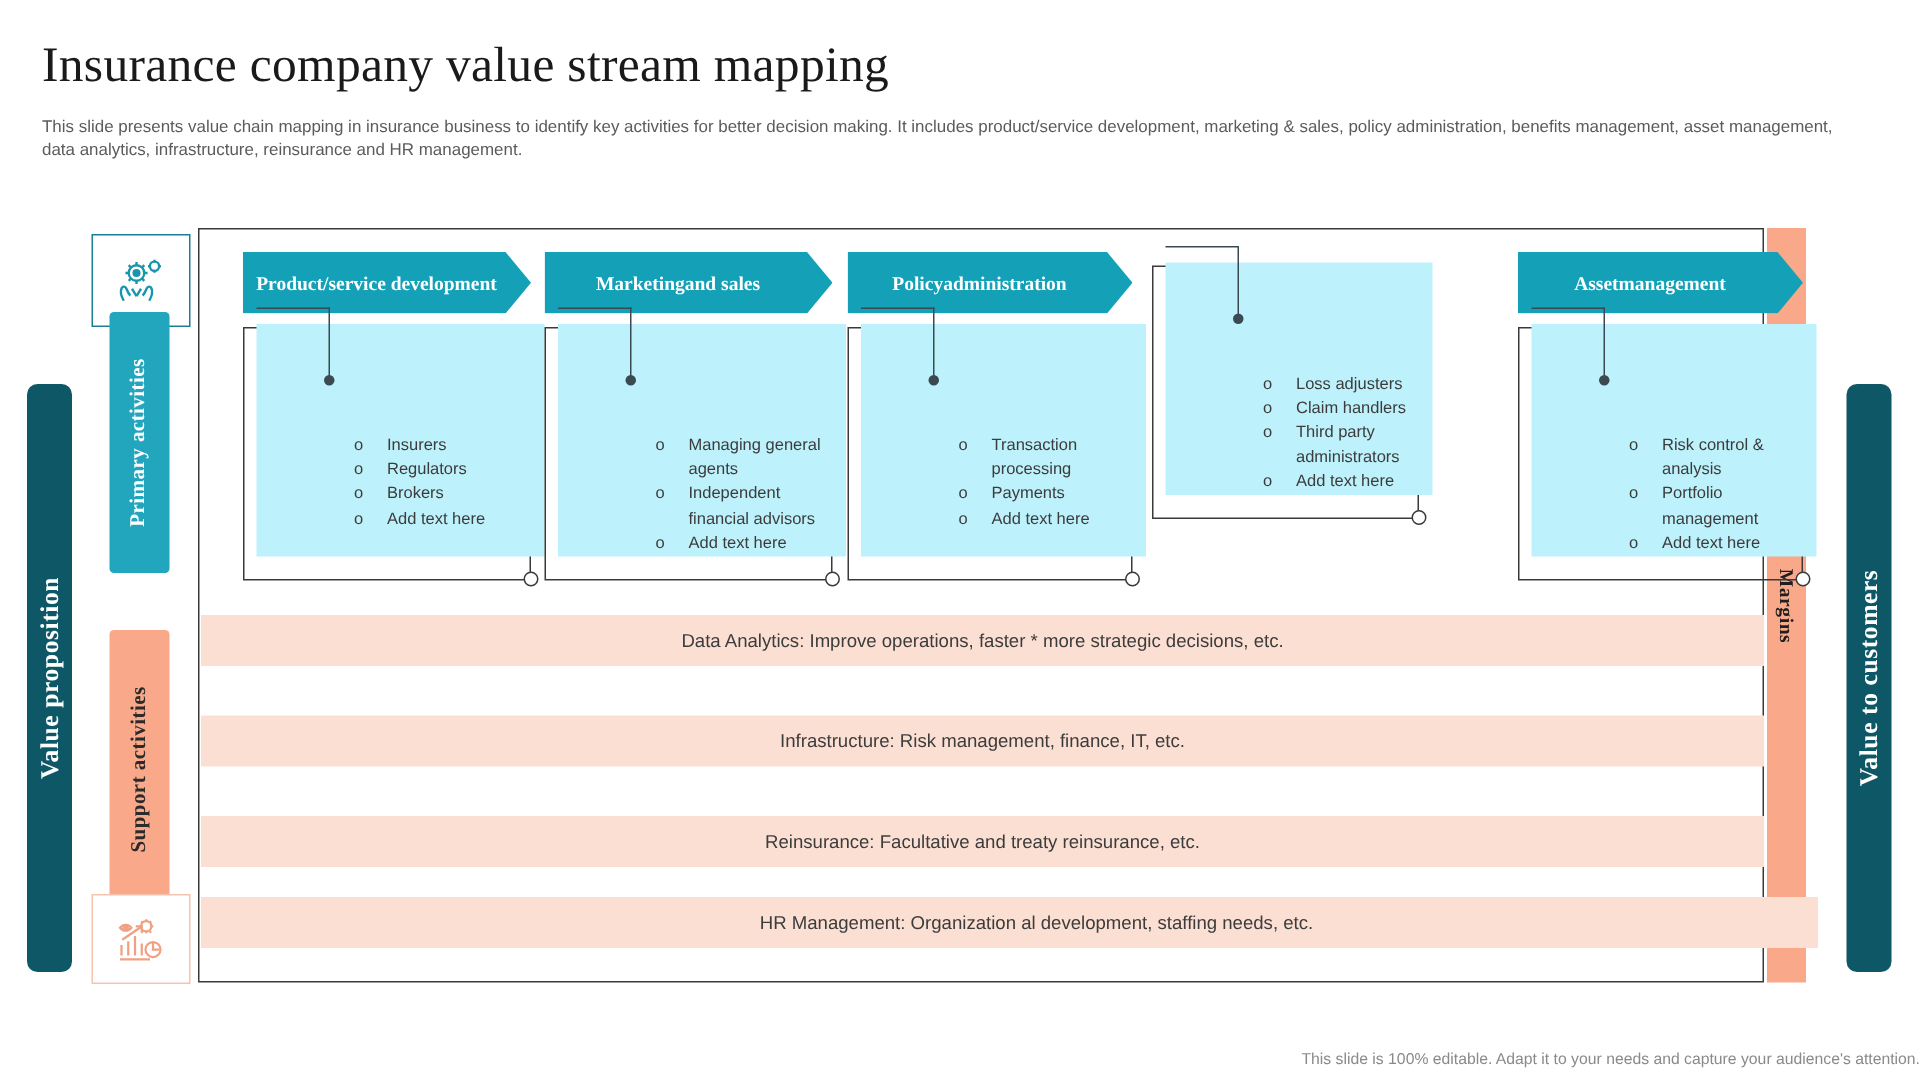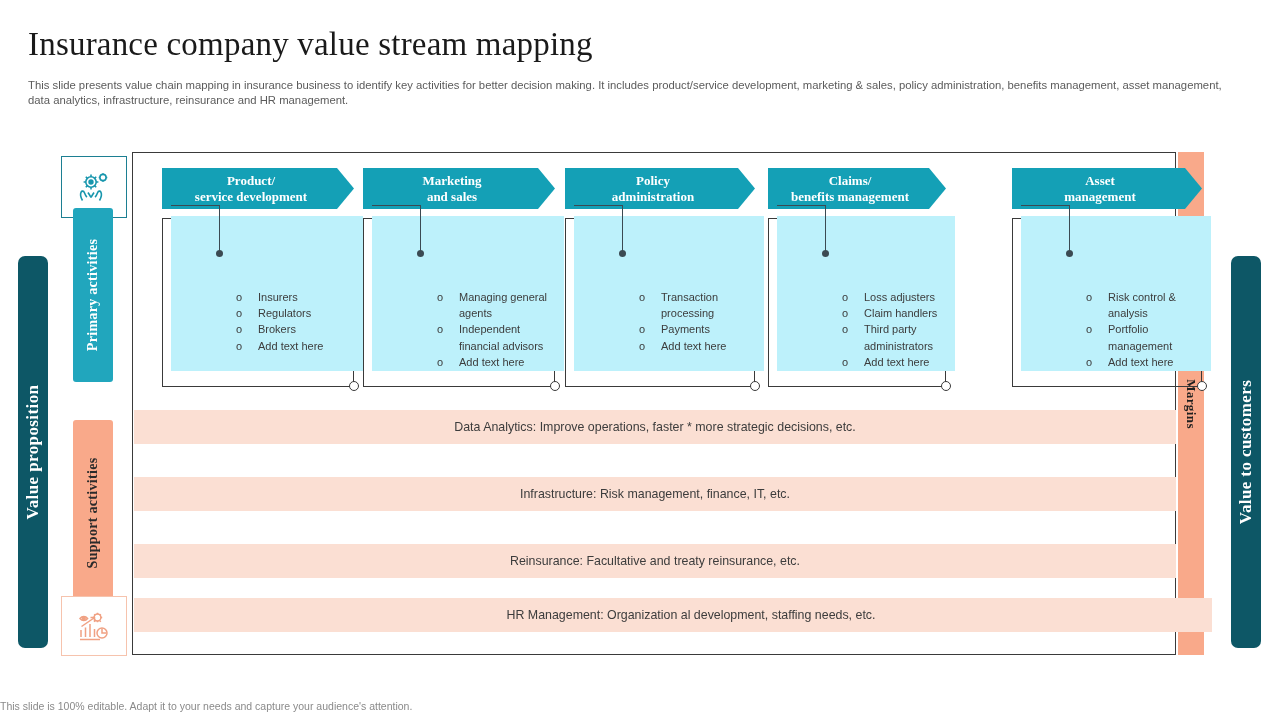--- a/index.html
+++ b/index.html
@@ -83,21 +83,21 @@
 
   
   .pcol{position:absolute;top:168px;}
   .chev{
     position:relative;
     height:41px;
     background:#14a0b6;
     color:#ffffff;
     font-family:"Liberation Serif", serif;
     font-weight:700;font-size:13px;line-height:16px;
-    display:flex;flex-direction:column;align-items:center;justify-content:center;
+    display:flex;flex-direction:row;align-items:center;justify-content:center;
     text-align:center;
     clip-path:polygon(0 0, calc(100% - 17px) 0, 100% 50%, calc(100% - 17px) 100%, 0 100%);
     padding-right:14px;
     box-sizing:border-box;
   }
   .chev .l1,.chev .l2{display:block;white-space:nowrap;}
 
   .boxwrap{position:relative;margin-top:9px;height:169px;}
   .outline{
     position:absolute;left:0;top:0;
@@ -142,21 +142,21 @@
   .sband{
     position:absolute;left:134px;width:1042px;height:34px;
     background:#fbdfd3;
     display:flex;align-items:center;justify-content:center;
     font-size:12.4px;color:#3c3c3c;
     white-space:nowrap;
   }
 
   
   #footer-note{
-    position:absolute;left:0;top:700px;width:1280px;text-align:left;
+    position:absolute;left:0;top:700px;width:1280px;text-align:right;
     font-size:10.5px;color:#8a8a8a;
   }
 </style>
 </head>
 <body>
 
 <div class="page-title">Insurance company value stream mapping</div>
 <div class="page-subtitle">This slide presents value chain mapping in insurance business to identify key activities for better decision making. It includes product/service development, marketing &amp; sales, policy administration, benefits management, asset management, data analytics, infrastructure, reinsurance and HR management.</div>
 
 <div class="vpill" id="value-proposition">
@@ -272,24 +272,20 @@
           <div class="conn-dot"></div>
           <ul class="bullets">
             <li>Transaction processing</li>
             <li>Payments</li>
             <li>Add text here</li>
           </ul>
         </div>
       </div>
     </div>
     <div class="pcol" style="left: 768px; width: 178px;">
-      <div class="chev">
-        <span class="l1">Claims/</span>
-        <span class="l2">benefits management</span>
-      </div>
       <div class="boxwrap">
         <div class="outline">
           <div class="conn-circle"></div>
         </div>
         <div class="bluebox">
           <div class="conn-h"></div>
           <div class="conn-line" style="left:48px"></div>
           <div class="conn-dot"></div>
           <ul class="bullets">
             <li>Loss adjusters</li>

